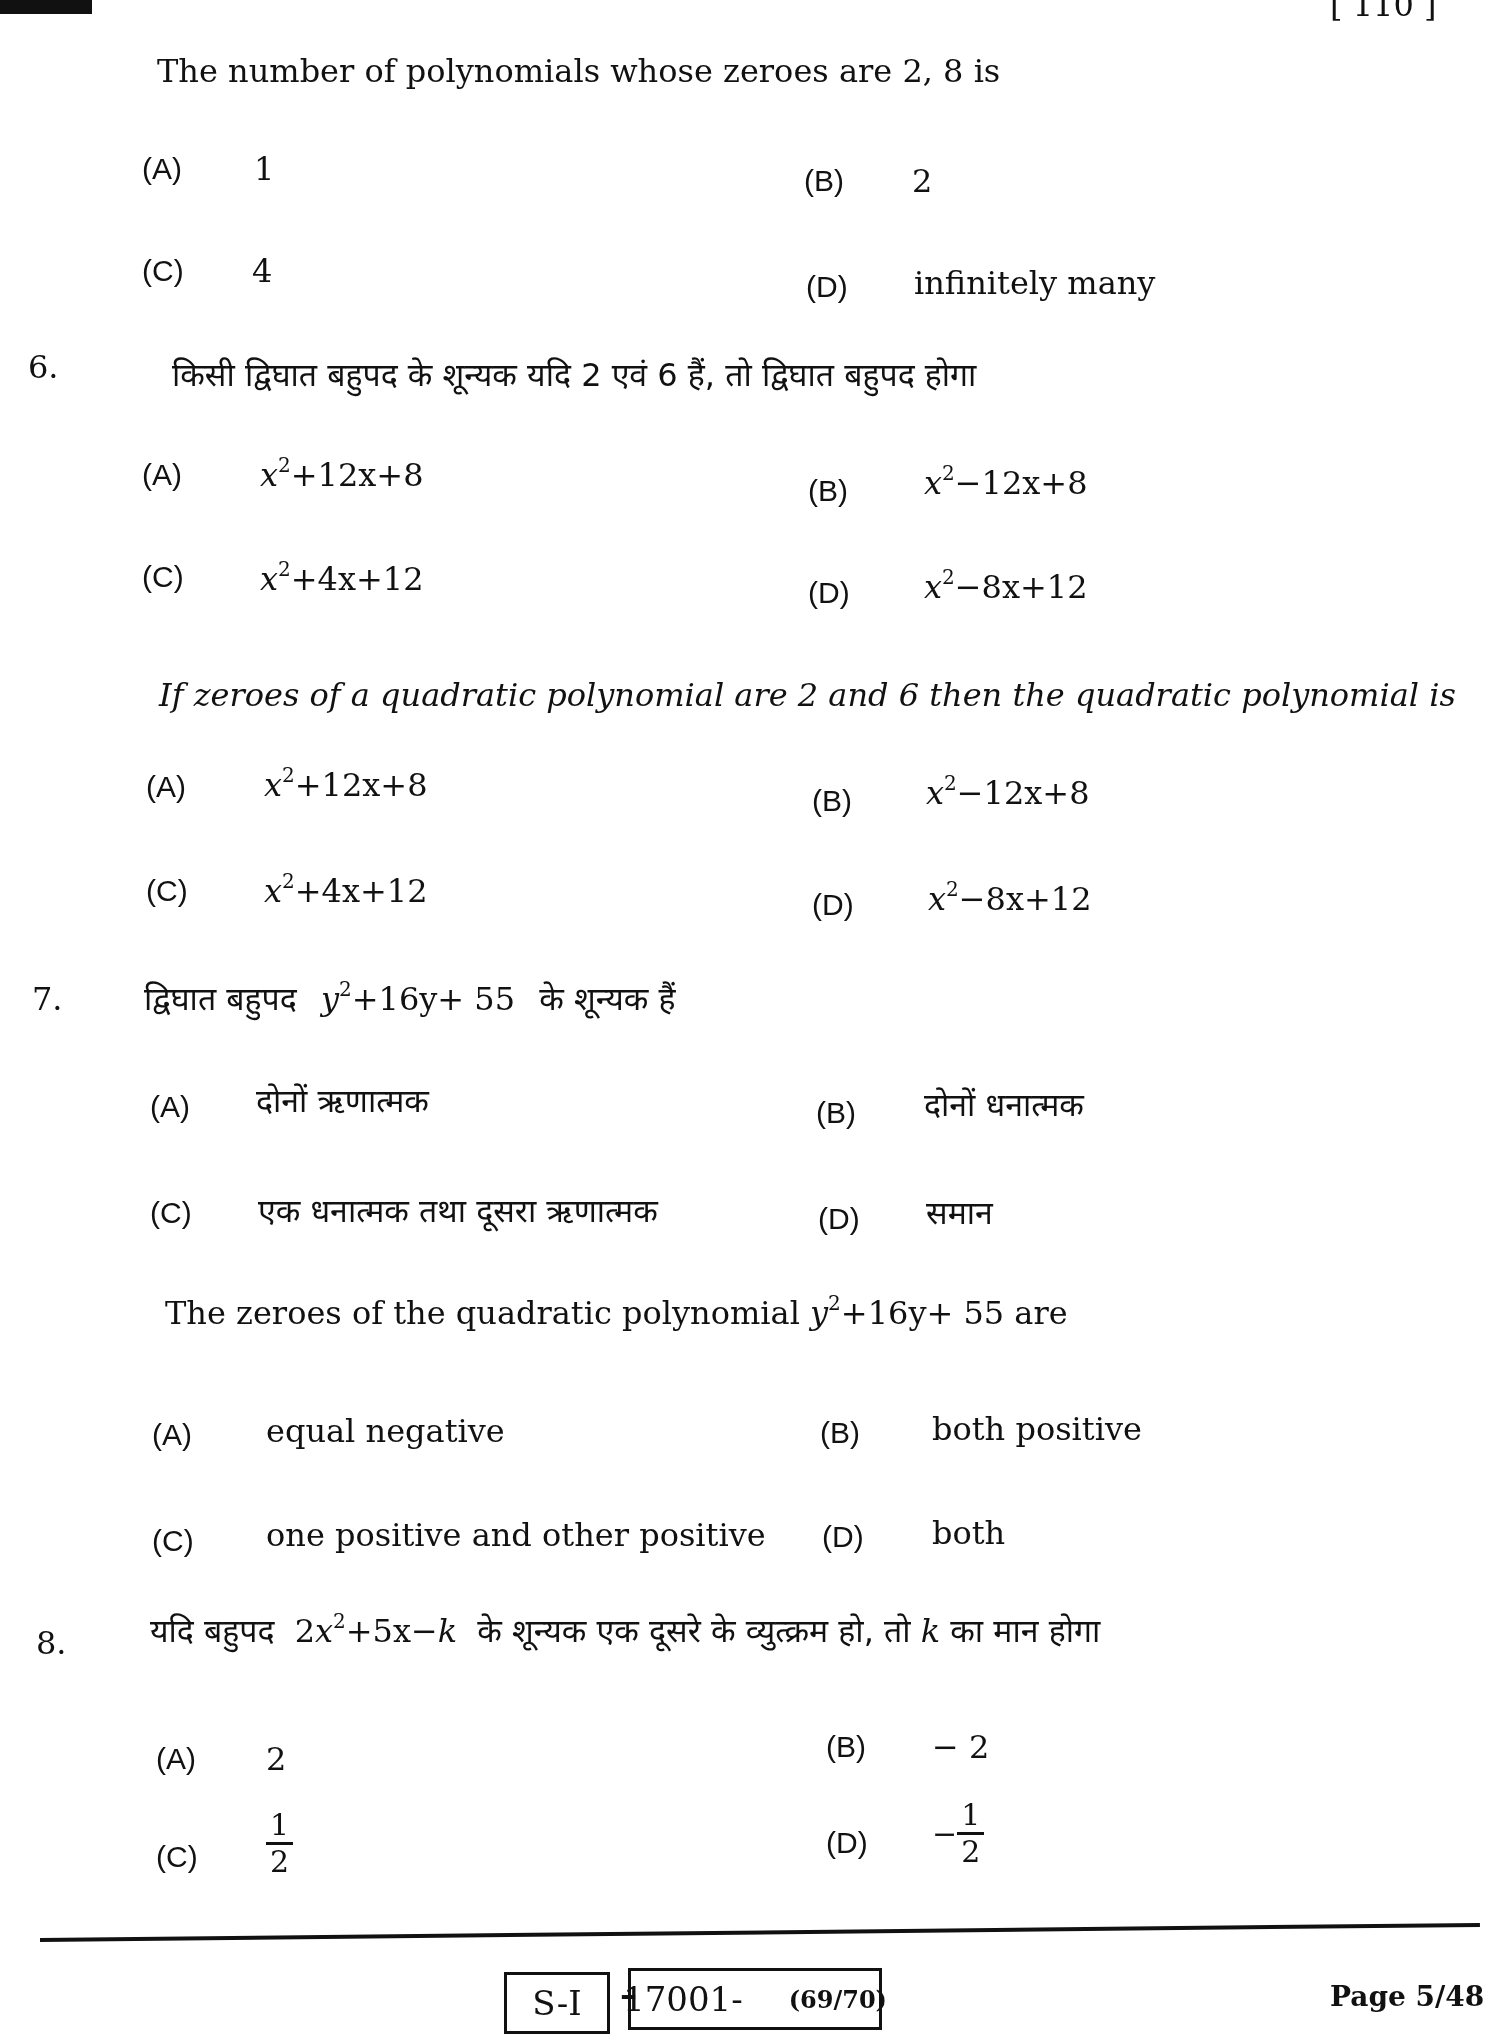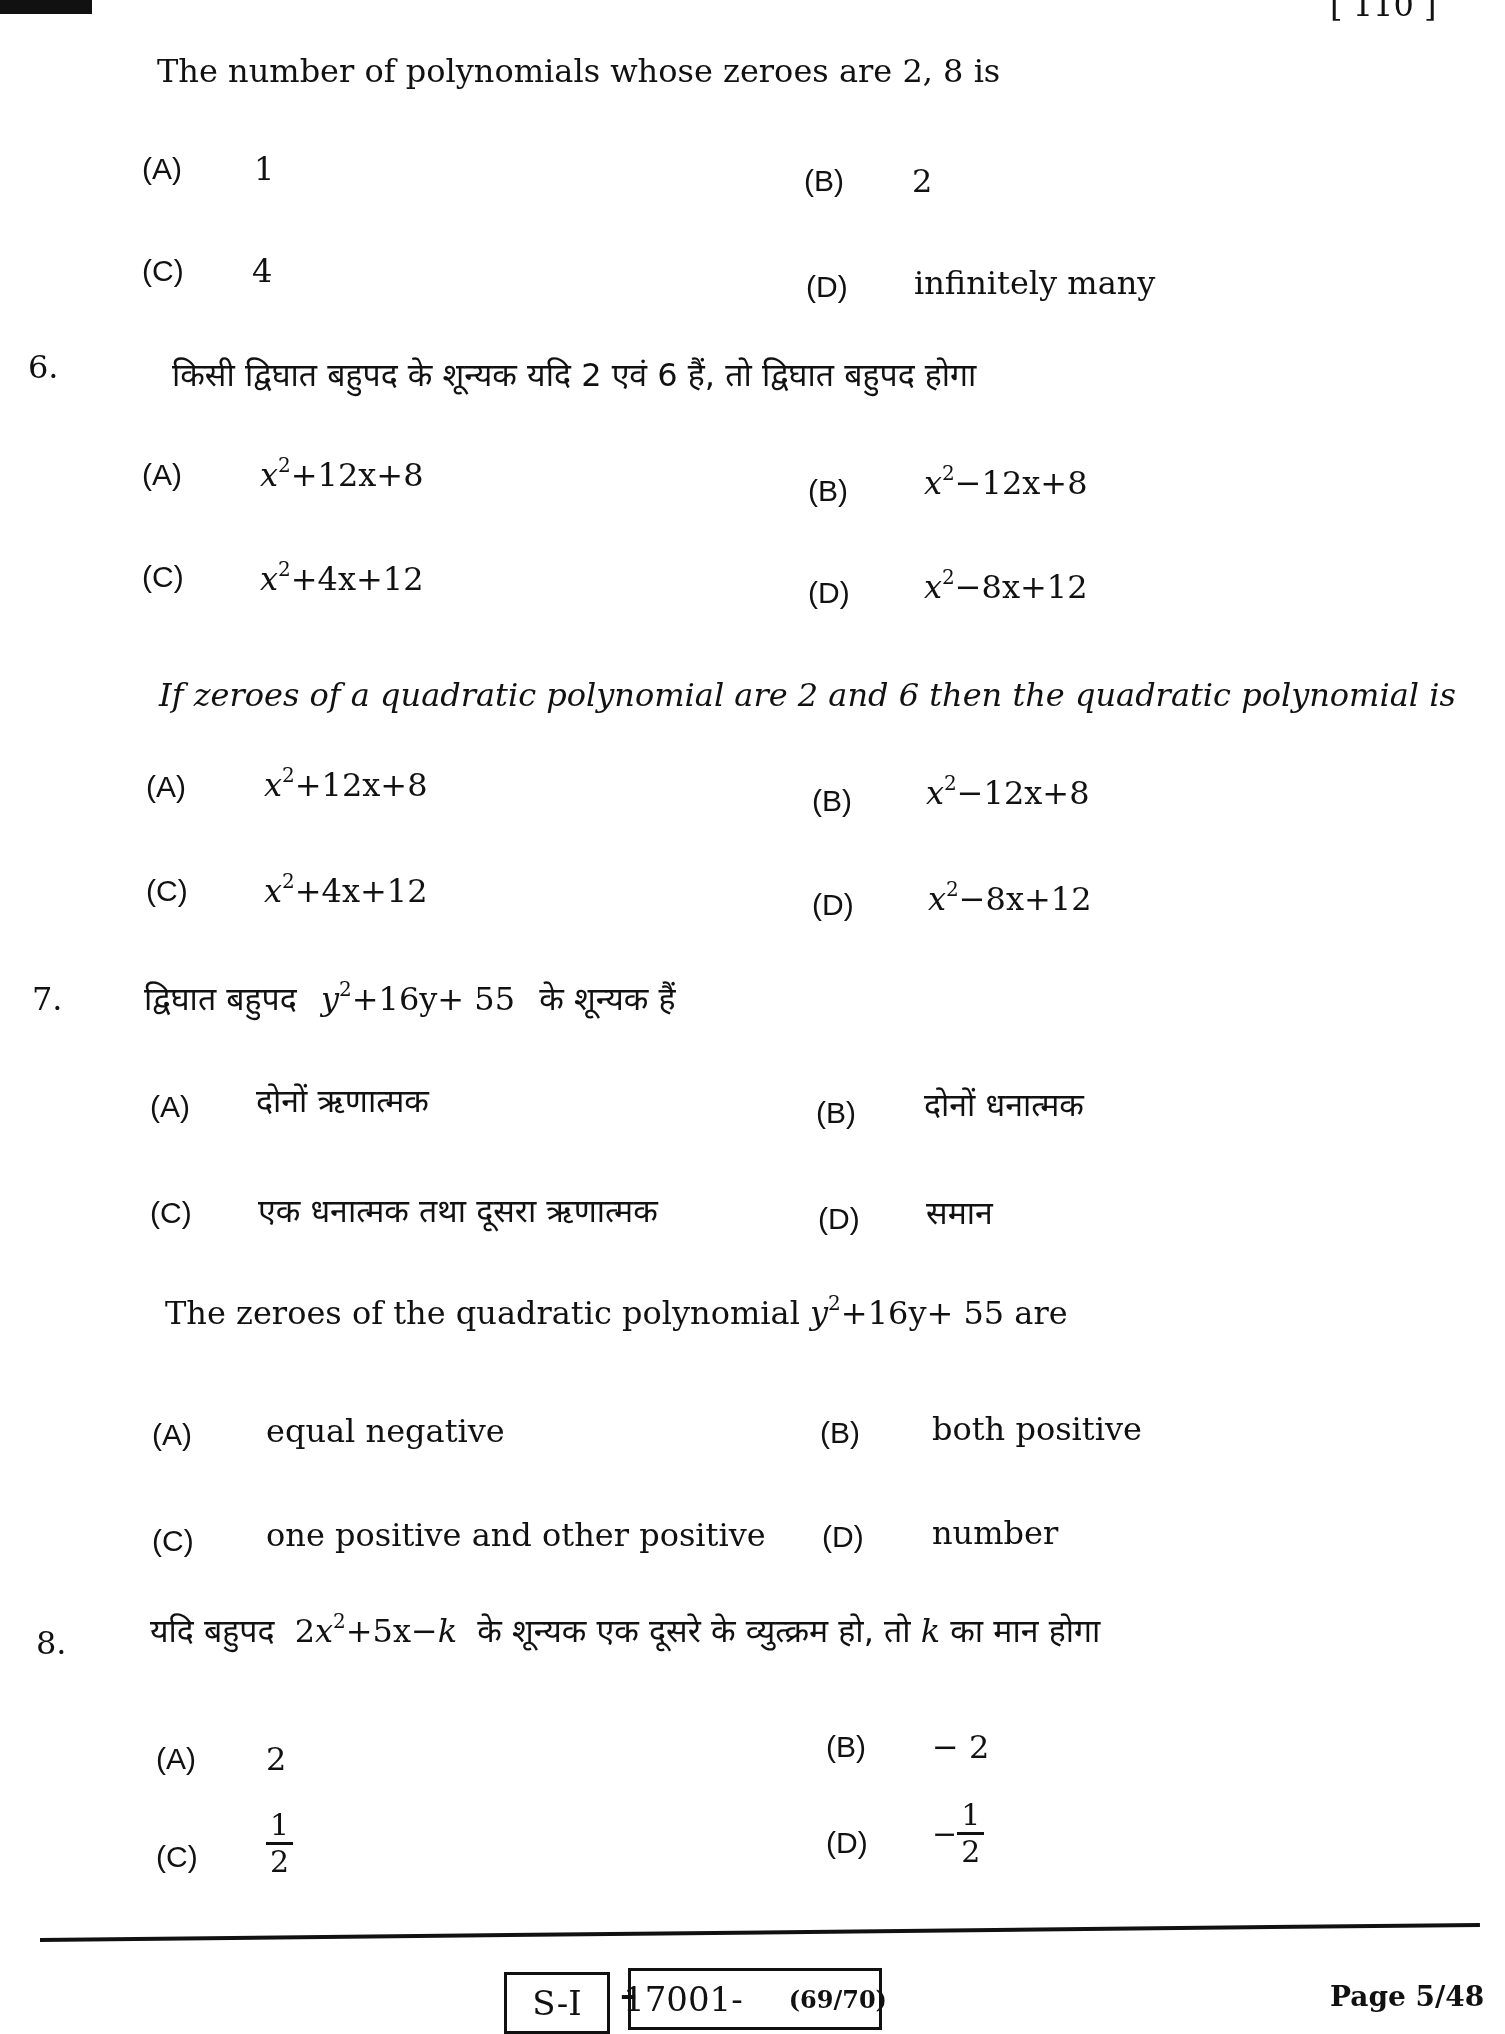--- a/index.html
+++ b/index.html
@@ -85,21 +85,21 @@
   <span>are</span>
 </div>
 
 <div class="abs opt-label" style="left:152px; top:1418px;">(A)</div>
 <div class="abs opt-val" style="left:266px; top:1412px;">equal negative</div>
 <div class="abs opt-label" style="left:820px; top:1416px;">(B)</div>
 <div class="abs opt-val" style="left:932px; top:1410px;">both positive</div>
 <div class="abs opt-label" style="left:152px; top:1524px;">(C)</div>
 <div class="abs opt-val" style="left:266px; top:1516px;">one positive and other positive</div>
 <div class="abs opt-label" style="left:822px; top:1520px;">(D)</div>
-<div class="abs opt-val" style="left:932px; top:1514px;">number</div>
+<div class="abs opt-val" style="left:932px; top:1514px;">both</div>
 
 <div class="abs qnum" style="left:36px; top:1624px;">8.</div>
 <div class="abs hindi" style="left:150px; top:1608px;">
   <span>यदि बहुपद</span>
   <span class="math" style="margin-left:10px;margin-top:36px;"><span>2</span><i>x</i><sup>2</sup><span>+5x−</span><i>k</i></span>
   <span style="margin-left:10px;">के शून्यक एक दूसरे के व्युत्क्रम हो, तो</span>
   <span class="math"><i>k</i></span>
   <span>का मान होगा</span>
 </div>
 

